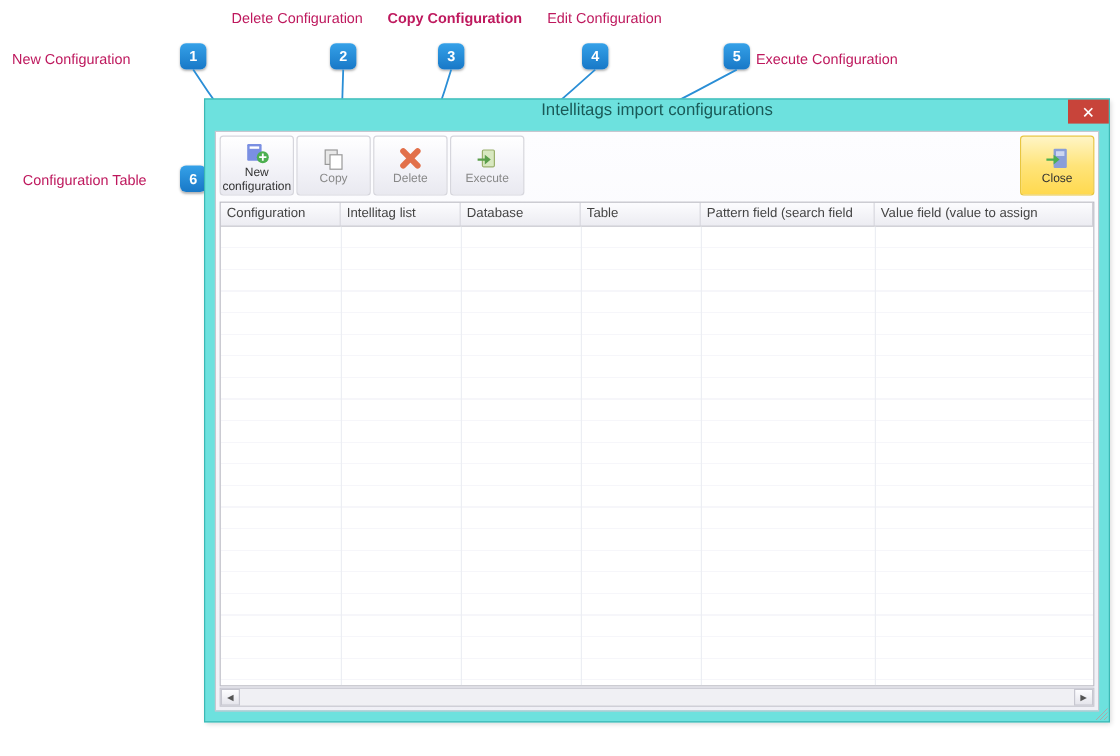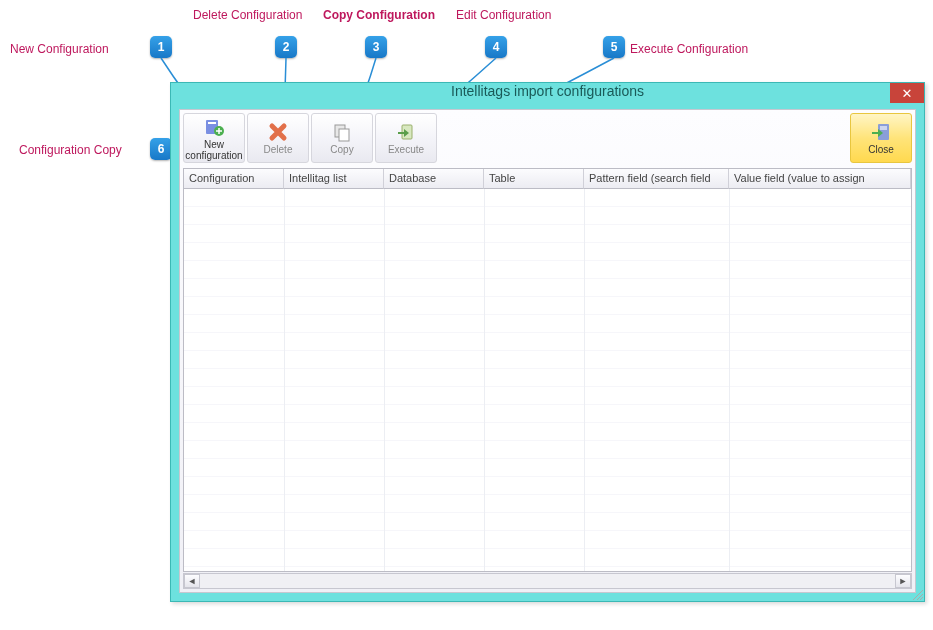--- a/index.html
+++ b/index.html
@@ -165,21 +165,21 @@
   }
 </style>
 </head>
 <body>
 
 <div class="callout" style="left:10px; top:42px;">New Configuration</div>
 <div class="callout" style="left:193px; top:8px;">Delete Configuration</div>
 <div class="callout" style="left:323px; top:8px;font-weight:bold;">Copy Configuration</div>
 <div class="callout" style="left:456px; top:8px;">Edit Configuration</div>
 <div class="callout" style="left:630px; top:42px;">Execute Configuration</div>
-<div class="callout" style="left:19px; top:143px;">Configuration Copy</div>
+<div class="callout" style="left:19px; top:143px;">Configuration Table</div>
 
 <div class="bubble" style="left:150px; top:36px;">1</div>
 <div class="bubble" style="left:275px; top:36px;">2</div>
 <div class="bubble" style="left:365px; top:36px;">3</div>
 <div class="bubble" style="left:485px; top:36px;">4</div>
 <div class="bubble" style="left:603px; top:36px;">5</div>
 <div class="bubble" style="left:150px; top:138px;">6</div>
 
 <svg class="leader">
   <g stroke="#2a8ed6" stroke-width="1.5" fill="none">
@@ -216,33 +216,33 @@
               <rect x="5" y="6" width="8" height="2" fill="#fff"></rect>
               <circle cx="16" cy="15" r="5" fill="#4caf50"></circle>
               <path d="M16 12v6M13 15h6" stroke="#fff" stroke-width="1.5"></path>
             </svg>
         </span>
         <span>New configuration</span>
       </div>
       <div class="tbtn">
         <span class="ic">
           <svg width="20" height="20" viewBox="0 0 20 20">
-              <path d="M4 4 L16 16 M16 4 L4 16" stroke="#e2704a" stroke-width="5" stroke-linecap="round"></path>
-            </svg>
-        </span>
-        <span>Delete</span>
-      </div>
-      <div class="tbtn">
-        <span class="ic">
-          <svg width="20" height="20" viewBox="0 0 20 20">
               <rect x="3" y="3" width="10" height="12" fill="#e8e8e8" stroke="#999"></rect>
               <rect x="7" y="7" width="10" height="12" fill="#fff" stroke="#999"></rect>
             </svg>
         </span>
         <span>Copy</span>
+      </div>
+      <div class="tbtn">
+        <span class="ic">
+          <svg width="20" height="20" viewBox="0 0 20 20">
+              <path d="M4 4 L16 16 M16 4 L4 16" stroke="#e2704a" stroke-width="5" stroke-linecap="round"></path>
+            </svg>
+        </span>
+        <span>Delete</span>
       </div>
       <div class="tbtn">
         <span class="ic">
           <svg width="20" height="20" viewBox="0 0 20 20">
               <rect x="6" y="3" width="10" height="14" fill="#d8e8c0" stroke="#9ab06c" rx="1"></rect>
               <path d="M2 10 L8 10 L8 7 L13 11 L8 15 L8 12 L2 12 Z" fill="#5a9e4a"></path>
             </svg>
         </span>
         <span>Execute</span>
       </div>

